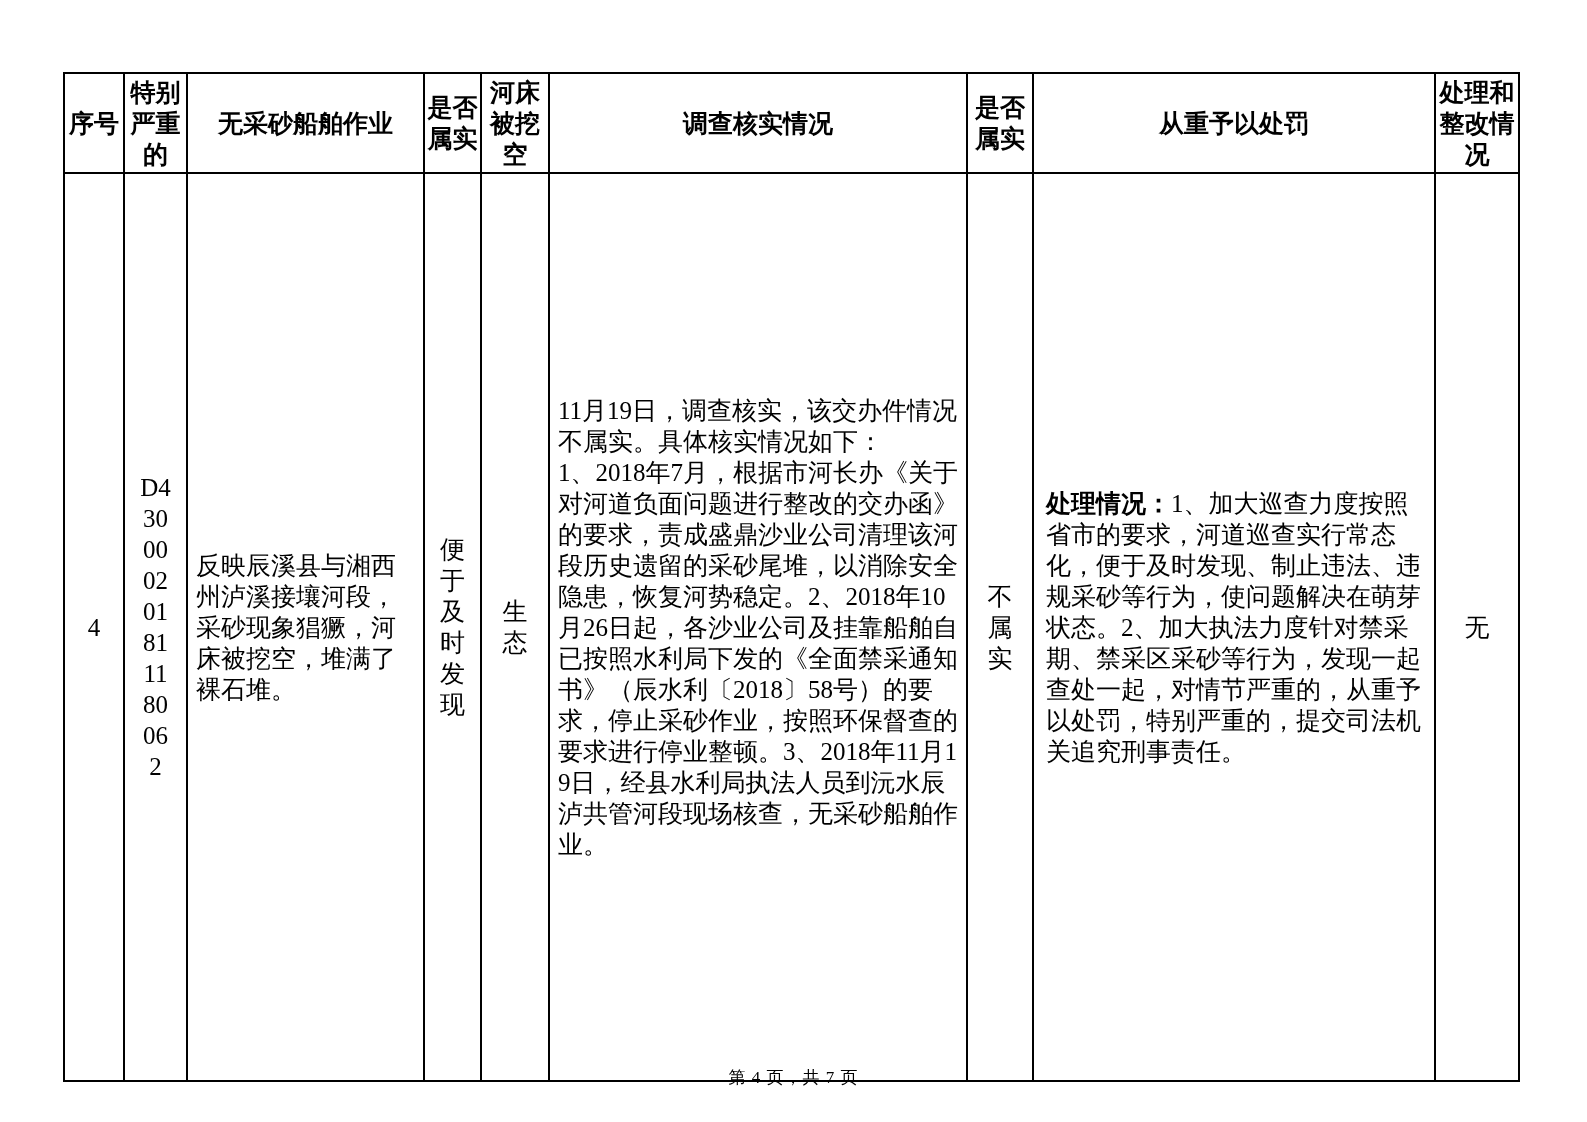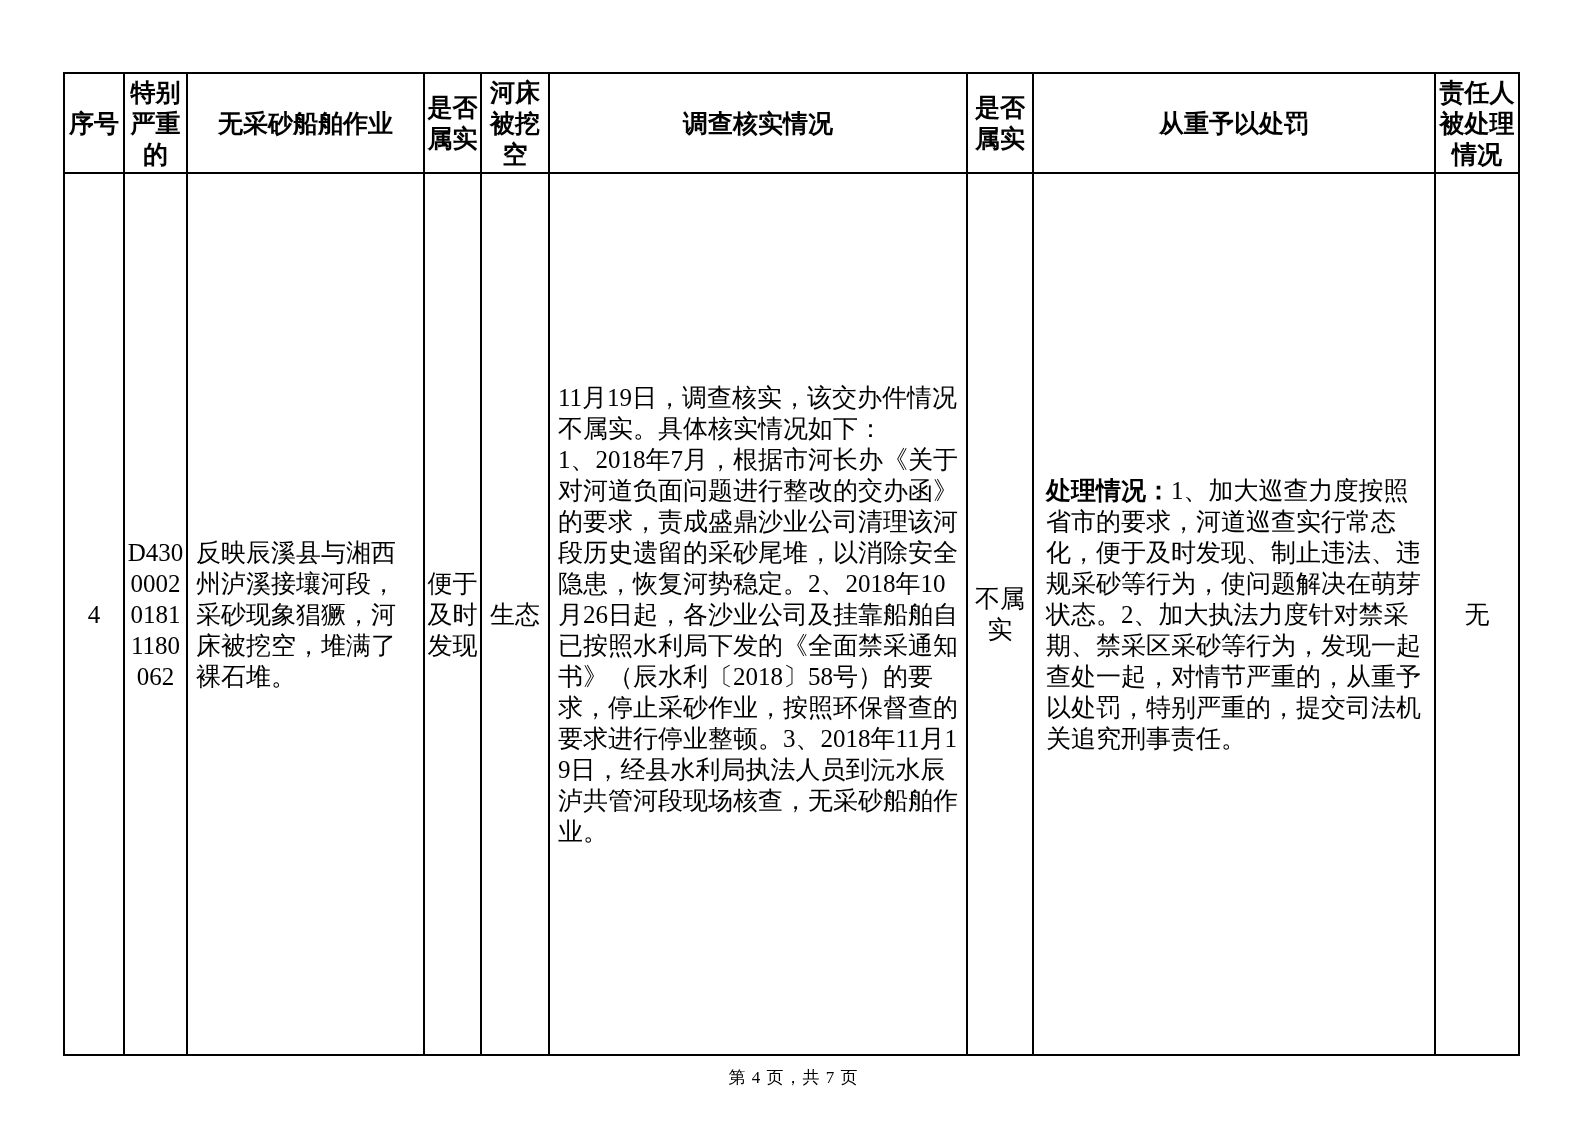--- a/index.html
+++ b/index.html
@@ -21,21 +21,21 @@
     left: 63px;
     top: 72px;
     border-collapse: collapse;
     table-layout: fixed;
   }
   .doc-table th, .doc-table td {
     border: 2px solid #000000;
     vertical-align: middle;
     font-size: 25px;
     line-height: 31px;
-    padding: 0;
+    padding: 13px;
     overflow: hidden;
     word-break: break-all;
   }
   .doc-table th {
     font-weight: bold;
     text-align: center;
     height: 98px;
     padding: 0 2px;
   }
   .doc-table tr.data-row td { height: 880px; }
@@ -74,21 +74,21 @@
     <tbody>
         <tr class="header-row">
       <th>序号</th>
       <th>特别严重的</th>
       <th>无采砂船舶作业</th>
       <th>是否属实</th>
       <th>河床被挖空</th>
       <th>调查核实情况</th>
       <th>是否属实</th>
       <th>从重予以处罚</th>
-      <th>责任人被处理情况</th>
+      <th>处理和整改情况</th>
     </tr>
     <tr class="data-row">
       <td class="c-center">4</td>
       <td class="c-center pre">D430
 0002
 0181
 1180
 062</td>
       <td class="c-left">反映辰溪县与湘西州泸溪接壤河段，采砂现象猖獗，河床被挖空，堆满了裸石堆。</td>
       <td class="c-center">便于及时发现</td>

